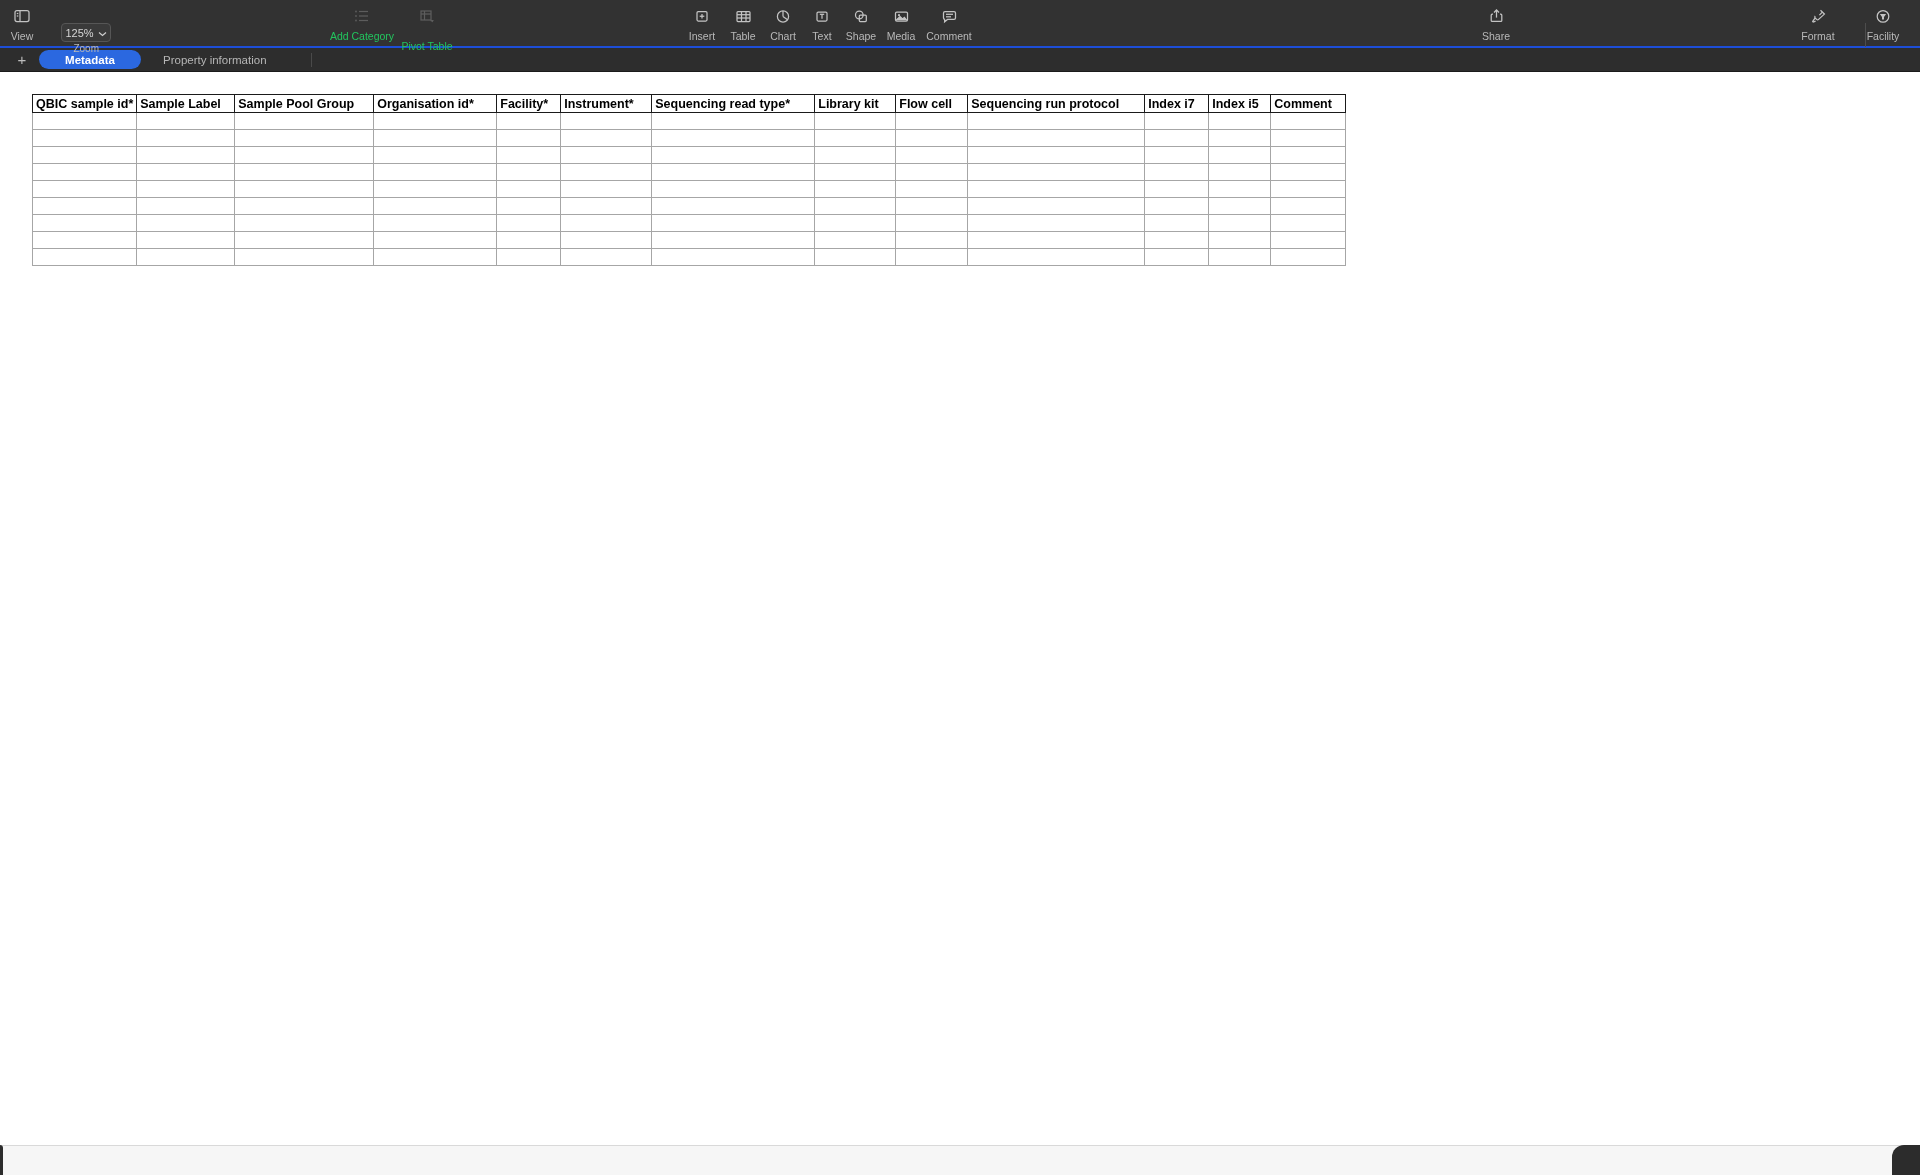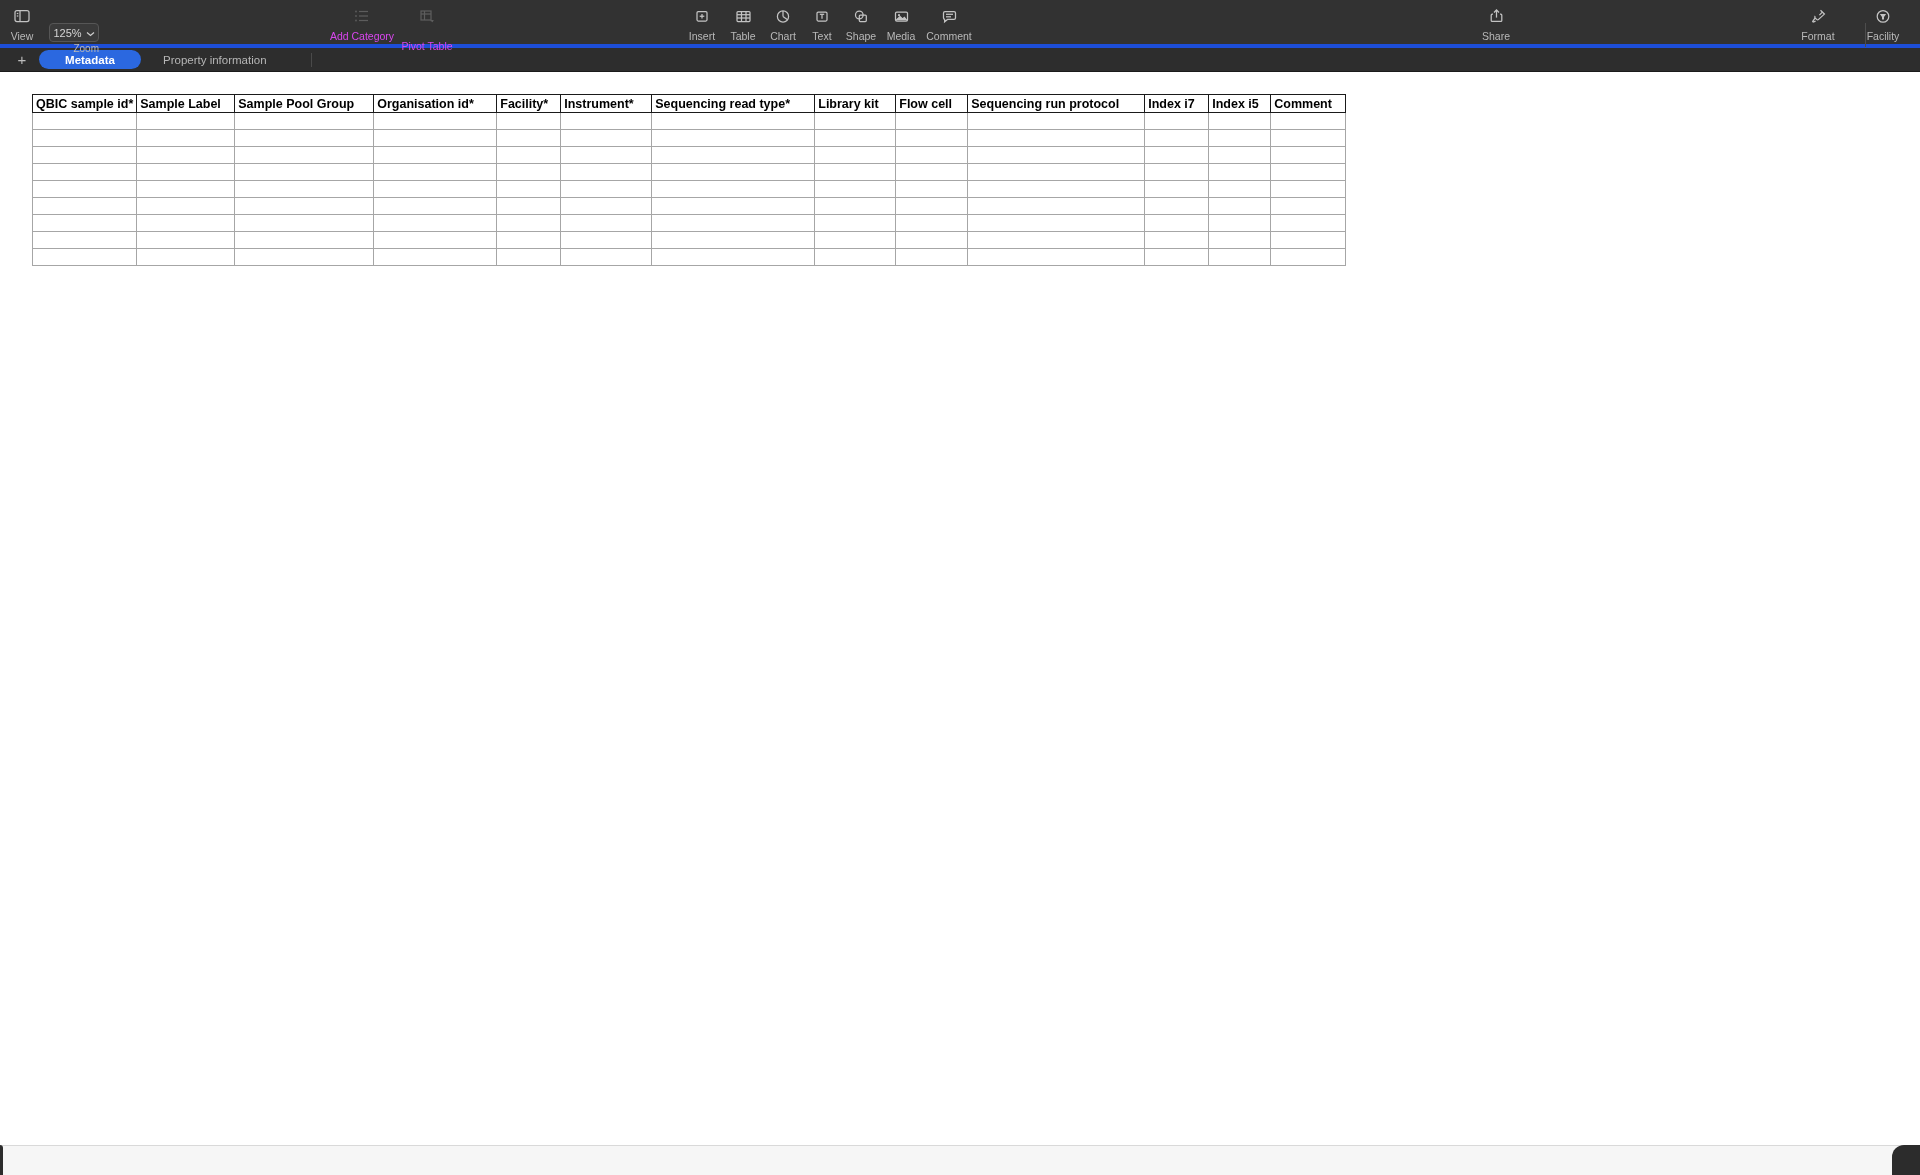--- a/index.html
+++ b/index.html
@@ -53,21 +53,21 @@
     letter-spacing: 0.1px;
     pointer-events: none;
   }
 
   
   .toolbar {
     position: relative;
     height: 48px;
     background: #323232;
     flex: 0 0 auto;
-    border-bottom: 4px solid #1d4ed8;
+    border-bottom: 2px solid #1d4ed8;
   }
   .tb-item {
     position: absolute;
     top: 5px;
     display: flex;
     flex-direction: column;
     align-items: center;
     justify-content: flex-start;
     width: 64px;
     color: #b9b9b9;
@@ -79,28 +79,28 @@
     display: flex;
     align-items: center;
     justify-content: center;
   }
   .tb-item .tb-label {
     font-size: 10.5px;
     margin-top: 3px;
     white-space: nowrap;
     color: #b9b9b9;
   }
-  .tb-item.dim, .tb-item.dim .tb-label { color: #d946ef; }
+  .tb-item.dim, .tb-item.dim .tb-label { color: #22c55e; }
   .tb-item.dim svg { stroke: #5d5d5d; }
   .tb-item svg { stroke: #c3c3c3; fill: none; stroke-width: 1.25; }
 
   .zoom-box {
     position: absolute;
     top: 23px;
-    left: 49px;
+    left: 61px;
     width: 50px;
     height: 19px;
     border: 1px solid #565656;
     border-radius: 4px;
     background: #3a3a3a;
     display: flex;
     align-items: center;
     justify-content: center;
     gap: 4px;
     color: #d6d6d6;

